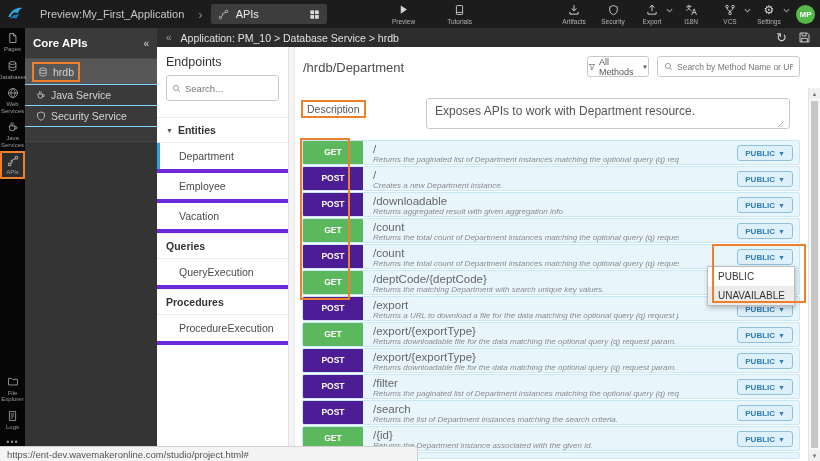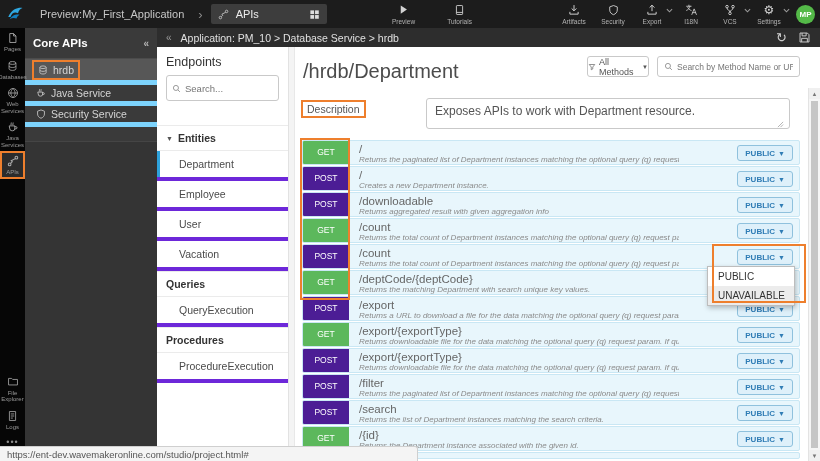--- a/index.html
+++ b/index.html
@@ -29,60 +29,60 @@
   .rail-item{width:25px;padding:4px 0 3px;display:flex;flex-direction:column;align-items:center;gap:2px;font-size:6px;line-height:6.5px;text-align:center;cursor:pointer}
   .rail-item .ic{height:12px;display:flex;align-items:center;color:#a8a8a8}
   .rail-item.sel{background:#2c2c2c;outline:2px solid #ee7f2d;outline-offset:-2px}
   .rail-flex{flex:1}
   .rail-dots{color:#8a8a8a;font-size:9px;letter-spacing:1px;padding:4px 0 14px}
 
   
   .core{position:absolute;top:28px;left:25px;width:132px;bottom:0;background:#3a3a3a;z-index:14}
   .core-h{height:20px;display:flex;align-items:center;padding:15px 8px;color:#fff;font-weight:bold;font-size:11.5px;border-bottom:1px solid #4b4b4b}
   .core-collapse{margin-left:auto;color:#b5b5b5;font-size:10px;cursor:pointer}
-  .core-item{min-height:21px;display:flex;align-items:center;padding:0 7px;color:#d4d4d4;font-size:10.5px;border-bottom:5px solid #7dd3fc;cursor:pointer}
+  .core-item{min-height:21px;display:flex;align-items:center;padding:0 7px;color:#d4d4d4;font-size:10.5px;border-bottom:1px solid #7dd3fc;cursor:pointer}
   .core-item .inner{display:inline-flex;align-items:center;gap:5px;padding:2px 4px}
   .core-item.sel{background:#575757;min-height:26px}
   .core-item.sel .inner{border:2px solid #ee7f2d}
   .core-item .ic{color:#c2c2c2;height:11px;display:flex;align-items:center}
   .core-rest{background:#343434;position:absolute;left:0;right:0;top:113px;bottom:0;border-top:1px solid #454545}
 
   
   .bcrumb{position:absolute;top:28px;left:157px;right:0;height:19px;background:#2d2d2d;color:#e0e0e0;font-size:10.5px;display:flex;align-items:center;padding:0 9px;gap:9px;z-index:12}
   .bc-collapse{color:#9c9c9c;font-size:10px;cursor:pointer}
   .bc-icons{margin-left:auto;display:flex;align-items:center;gap:11px;color:#cdcdcd}
   .refresh-char{font-size:13px;line-height:13px}
 
   
   .endpoints{position:absolute;top:47px;left:157px;width:132px;bottom:0;background:#fff;border-right:1px solid #e2e2e2;font-size:10.5px;color:#444;z-index:10}
   .ep-title{font-size:12.5px;color:#333;padding:8px 9px 6px}
-  .ep-search{margin:0 9px 24px;height:19px;border:1px solid #c9c9c9;border-radius:3px;display:flex;align-items:center;padding:12px 5px;gap:4px;color:#999}
+  .ep-search{margin:0 9px 16px;height:19px;border:1px solid #c9c9c9;border-radius:3px;display:flex;align-items:center;padding:12px 5px;gap:4px;color:#999}
   .ep-search input{border:none;outline:none;width:86px;font-size:9.5px;color:#555;font-family:"Liberation Sans",sans-serif;background:transparent}
   .ep-search .ic{color:#8f8f8f}
   .ep-sec{font-weight:bold;font-size:10.5px;color:#333;padding:6px 9px;border-top:1px solid #ebebeb;border-bottom:1px solid #ebebeb;display:flex;align-items:center;gap:5px;cursor:pointer}
   .ep-caret{font-size:7px;color:#555}
   .ep-item{padding:7px 8px 7px 22px;border-bottom:4px solid #6d28d9;position:relative;cursor:pointer;color:#4a4a4a}
   .ep-item.sel::before{content:"";position:absolute;left:0;top:0;bottom:0;width:3px;background:#2ea2dc}
   .gutter{position:absolute;top:47px;left:289px;width:6px;bottom:0;background:#f4f4f4;border-right:1px solid #e8e8e8;z-index:9}
 
   
   .main{position:absolute;top:47px;left:295px;width:513px;bottom:0;background:#fff;overflow:hidden;z-index:5}
-  .m-title{position:absolute;left:8px;top:13px;font-size:20px;color:#4c4c4c}
+  .m-title{position:absolute;left:8px;top:13px;font-size:13px;color:#4c4c4c}
   .m-methods{position:absolute;left:292px;top:9px;width:62px;height:21px;border:1px solid #c9c9c9;border-radius:3px;display:flex;align-items:center;justify-content:center;gap:3px;font-size:9px;color:#555;background:#fff;cursor:pointer}
   .m-methods .ic{color:#777}
   .m-search{position:absolute;left:362px;top:9px;width:143px;height:21px;border:1px solid #c9c9c9;border-radius:3px;display:flex;align-items:center;gap:4px;padding:0 6px;color:#999;background:#fff}
   .m-search input{border:none;outline:none;flex:1;font-size:8.5px;color:#666;font-family:"Liberation Sans",sans-serif;background:transparent;min-width:0}
   .m-search .ic{color:#8f8f8f}
   .m-desc-label{position:absolute;left:6px;top:53px;font-size:10.5px;color:#555;border:2px solid #ee7f2d;padding:1px 4px;background:#fff}
   .m-textarea{position:absolute;left:131px;top:51px;width:364px;height:31px;border:1px solid #c9c9c9;border-radius:3px;font-size:12px;color:#555;padding:5px 8px;resize:none;outline:none;font-family:"Liberation Sans",sans-serif;overflow:hidden}
   .grip{position:absolute;left:482px;top:74px;color:#aaa;pointer-events:none}
 
   .rows{position:absolute;left:7px;top:93px;width:498px}
   .api-row{height:24.5px;margin-bottom:1.5px;background:#e8f6fc;border:1px solid #c9e7f4;border-radius:2px;display:flex;align-items:stretch;position:relative}
-  .badge{width:46px;display:flex;align-items:center;justify-content:center;color:#fff;font-weight:normal;font-size:8.5px;border-radius:1px 0 0 1px;flex:none}
+  .badge{width:60px;display:flex;align-items:center;justify-content:center;color:#fff;font-weight:bold;font-size:8.5px;border-radius:1px 0 0 1px;flex:none}
   .m-GET{background:#5cb85c}.m-POST{background:#4c1d95}
   .row-text{padding:2px 120px 0 10px;overflow:hidden;flex:1}
   .row-path{font-size:11.5px;color:#666;line-height:12px;white-space:nowrap}
   .row-desc{font-size:8px;font-style:italic;color:#8a8a8a;line-height:9px;white-space:nowrap;overflow:hidden}
   .access-btn{position:absolute;right:6px;top:4px;height:16px;padding:0 7px;background:#def0fa;border:1px solid #8fc1dd;border-radius:3px;color:#2f7cb5;font-weight:bold;font-size:8px;display:flex;align-items:center;gap:3px;cursor:pointer;font-family:"Liberation Sans",sans-serif}
   .access-btn .caret{font-size:7px}
   .partial{height:7px;overflow:hidden;margin-bottom:0}
   .partial .badge{font-size:0}
 
   
@@ -361,21 +361,20 @@
           </svg>
         </span>
       <input placeholder="Search..." style="">
     </div>
     <div class="ep-sec">
       <span class="ep-caret">▼</span>
       <span>Entities</span>
     </div>
     <div class="ep-item sel">Department</div>
     <div class="ep-item">Employee</div>
-    <div class="ep-item">User</div>
     <div class="ep-item">Vacation</div>
     <div class="ep-sec">
       <span>Queries</span>
     </div>
     <div class="ep-item">QueryExecution</div>
     <div class="ep-sec">
       <span>Procedures</span>
     </div>
     <div class="ep-item">ProcedureExecution</div>
   </aside>

